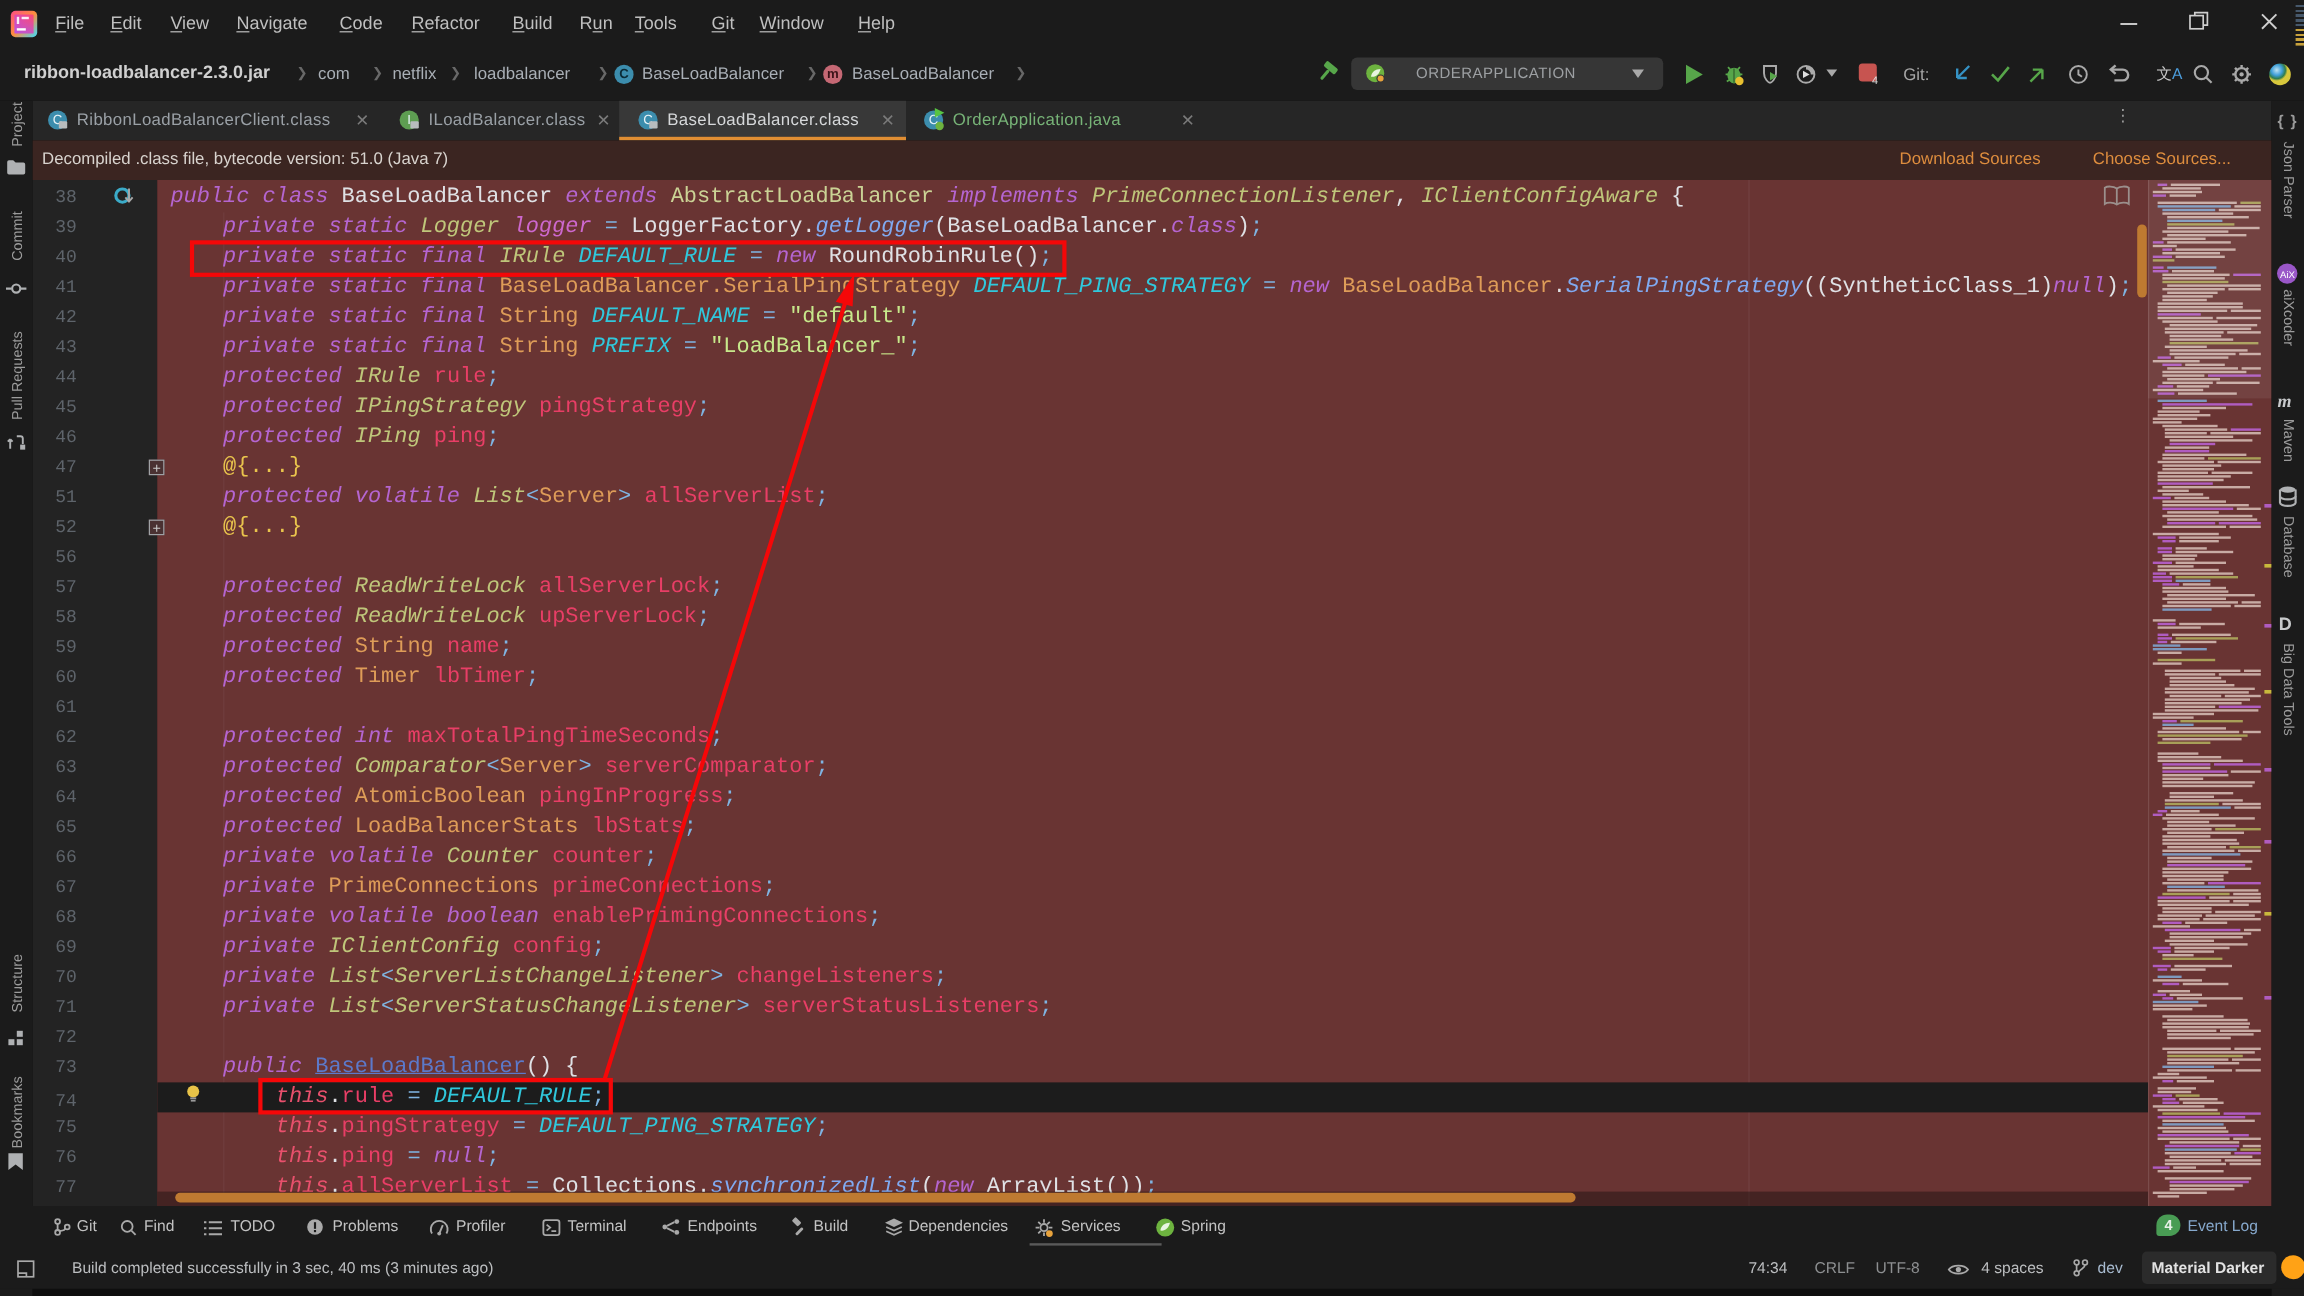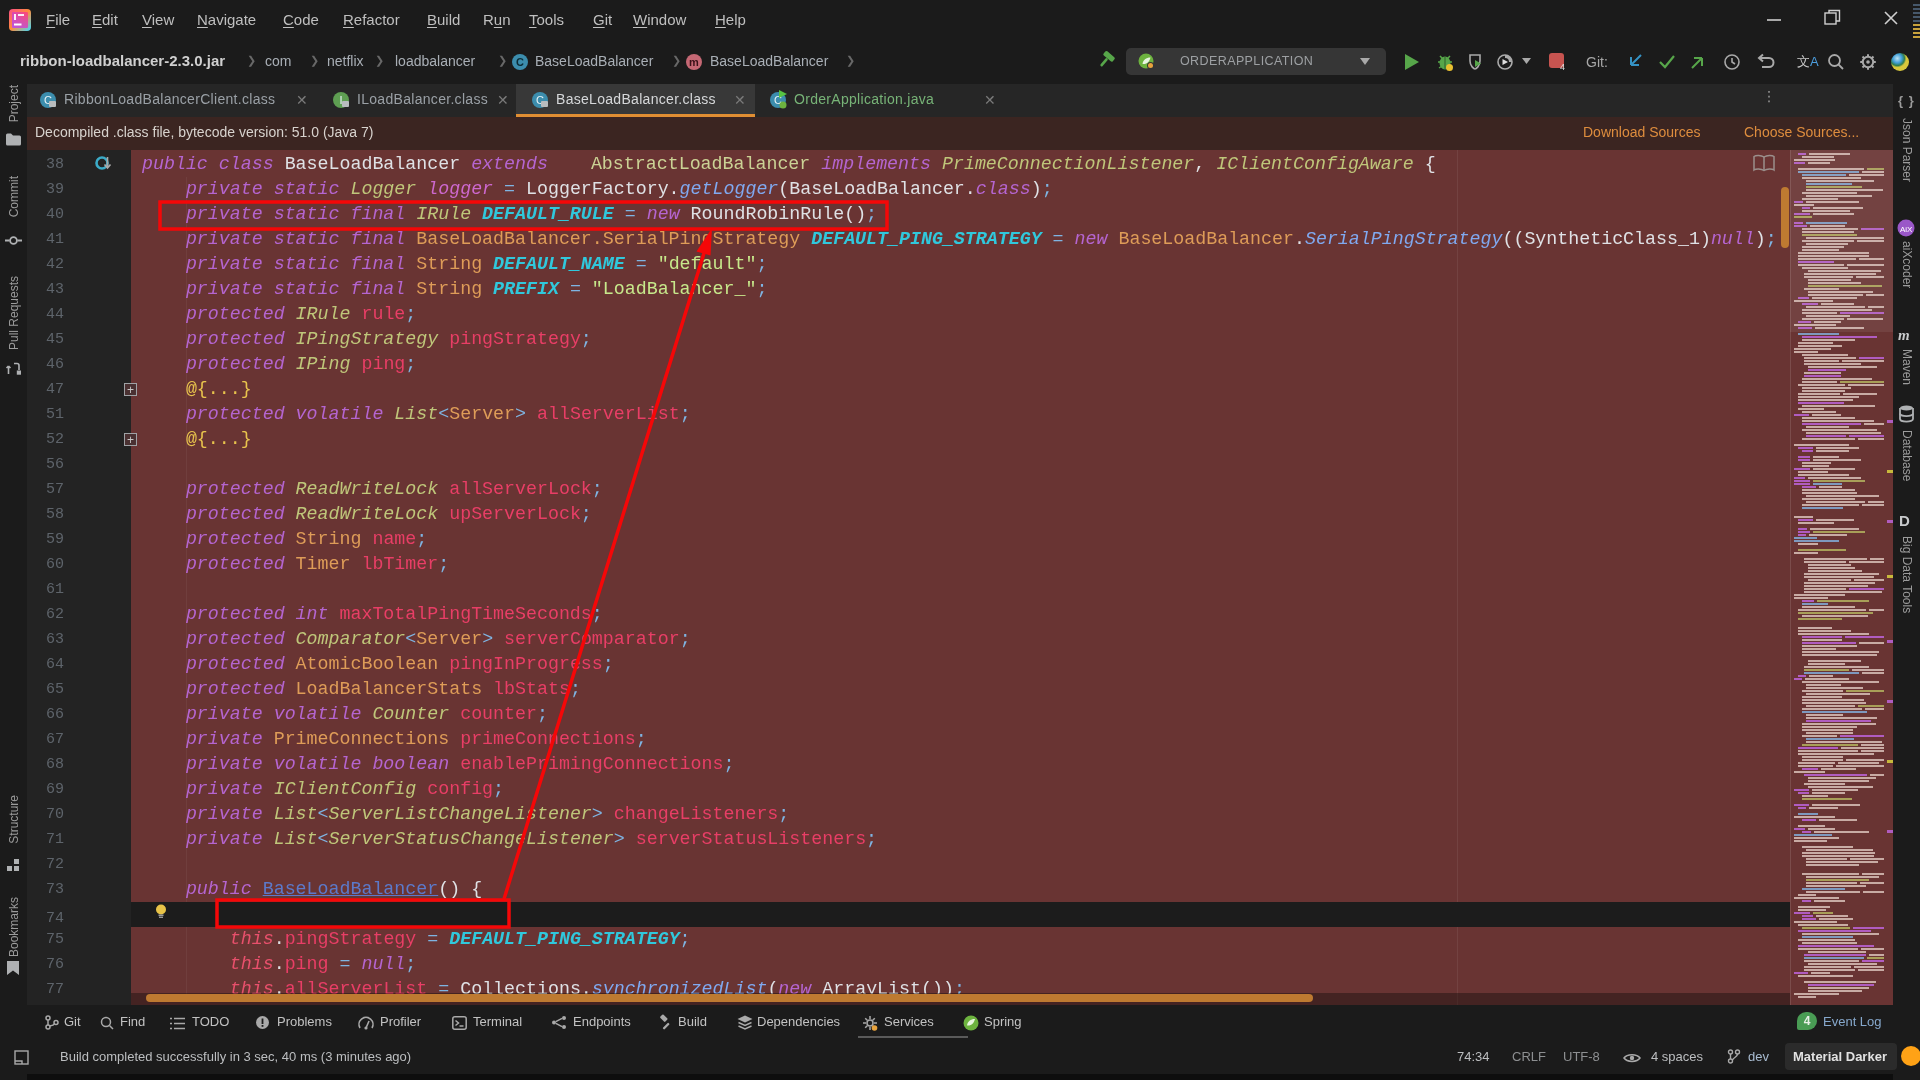--- a/index.html
+++ b/index.html
@@ -23,24 +23,24 @@
   color:#D8D3CE; font-size:14px; }
 #gutter { position:absolute; left:27px; top:150px; width:104px; height:855px; background:#232323; }
 .gn { position:absolute; left:0; width:37px; text-align:right; height:25px; line-height:25px;
   color:#5E646B; font-family:"Liberation Mono",monospace; font-size:15px; }
 #editor { position:absolute; left:131px; top:150px; width:1659px; height:855px; background:#693433; overflow:hidden; }
 .cl { position:absolute; left:11px; height:25px; line-height:25px; white-space:pre;
   font-family:"Liberation Mono",monospace; font-size:18.3px; }
 .cl .k { color:#B565D0; font-style:italic; }
 .cl .i { color:#BFC67A; font-style:italic; }
 .cl .c { color:#DE9C58; }
-.cl .a { color:#CBD295;margin-left:32px; }
+.cl .a { color:#CBD295; }
 .cl .f { color:#E83E66; }
 .cl .s { color:#CD68CE; font-style:italic; }
-.cl .n { color:#30C8DC; font-style:italic; font-weight:bold; }
+.cl .n { color:#30C8DC; font-style:italic; font-weight:normal; }
 .cl .o { color:#7FB4E2; }
 .cl .w { color:#DFE1E5; }
 .cl .g { color:#C7E88B; }
 .cl .d { color:#E9C44D; }
 .cl .t { color:#E8506C; font-style:italic; }
 .cl .m { color:#80A9F0; font-style:italic; }
 .cl .e { color:#5C79CA; text-decoration:underline; }
 #minimap { position:absolute; left:1790px; top:150px; width:103px; height:855px; background:#693433; }
 #lstripe { position:absolute; left:0; top:84px; width:27px; height:996px; background:#1B1B1B; }
 #rstripe { position:absolute; left:1893px; top:84px; width:27px; height:996px; background:#1B1B1B; }
@@ -309,20 +309,21 @@
 <div class="cl" style="top:502px"><span class="w">    </span><span class="k">protected </span><span class="c">AtomicBoolean </span><span class="f">pingInProgress</span><span class="o">;</span></div>
 <div class="cl" style="top:527px"><span class="w">    </span><span class="k">protected </span><span class="c">LoadBalancerStats </span><span class="f">lbStats</span><span class="o">;</span></div>
 <div class="cl" style="top:552px"><span class="w">    </span><span class="k">private volatile </span><span class="i">Counter </span><span class="f">counter</span><span class="o">;</span></div>
 <div class="cl" style="top:577px"><span class="w">    </span><span class="k">private </span><span class="c">PrimeConnections </span><span class="f">primeConnections</span><span class="o">;</span></div>
 <div class="cl" style="top:602px"><span class="w">    </span><span class="k">private volatile boolean </span><span class="f">enablePrimingConnections</span><span class="o">;</span></div>
 <div class="cl" style="top:627px"><span class="w">    </span><span class="k">private </span><span class="i">IClientConfig </span><span class="f">config</span><span class="o">;</span></div>
 <div class="cl" style="top:652px"><span class="w">    </span><span class="k">private </span><span class="i">List</span><span class="o">&lt;</span><span class="i">ServerListChangeListener</span><span class="o">&gt; </span><span class="f">changeListeners</span><span class="o">;</span></div>
 <div class="cl" style="top:677px"><span class="w">    </span><span class="k">private </span><span class="i">List</span><span class="o">&lt;</span><span class="i">ServerStatusChangeListener</span><span class="o">&gt; </span><span class="f">serverStatusListeners</span><span class="o">;</span></div>
 <div class="cl" style="top:702px"><span class="w"></span></div>
 <div class="cl" style="top:727px"><span class="w">    </span><span class="k">public </span><span class="e">BaseLoadBalancer</span><span class="w">() {</span></div>
+<div class="cl" style="top:752px"><span class="w">        </span><span class="t">this</span><span class="w">.</span><span class="f">rule </span><span class="o">= </span><span class="n">DEFAULT_RULE</span><span class="o">;</span></div>
 <div class="cl" style="top:777px"><span class="w">        </span><span class="t">this</span><span class="w">.</span><span class="f">pingStrategy </span><span class="o">= </span><span class="n">DEFAULT_PING_STRATEGY</span><span class="o">;</span></div>
 <div class="cl" style="top:802px"><span class="w">        </span><span class="t">this</span><span class="w">.</span><span class="f">ping </span><span class="o">= </span><span class="k">null</span><span class="o">;</span></div>
 <div class="cl" style="top:827px"><span class="w">        </span><span class="t">this</span><span class="w">.</span><span class="f">allServerList </span><span class="o">= </span><span class="w">Collections.</span><span class="m">synchronizedList</span><span class="w">(</span><span class="k">new </span><span class="w">ArrayList())</span><span class="o">;</span></div>
   <div class="abs" style="left:22px;top:753px;width:16px;height:16px">
     <svg width="16" height="16" viewBox="0 0 16 16">
         <circle cx="8" cy="6.5" r="5" fill="#E8C348"></circle>
     <rect x="5.5" y="11.5" width="5" height="1.6" fill="#9A9A9A"></rect>
         <rect x="6" y="13.6" width="4" height="1.4" fill="#9A9A9A"></rect>
       </svg>
   </div>

